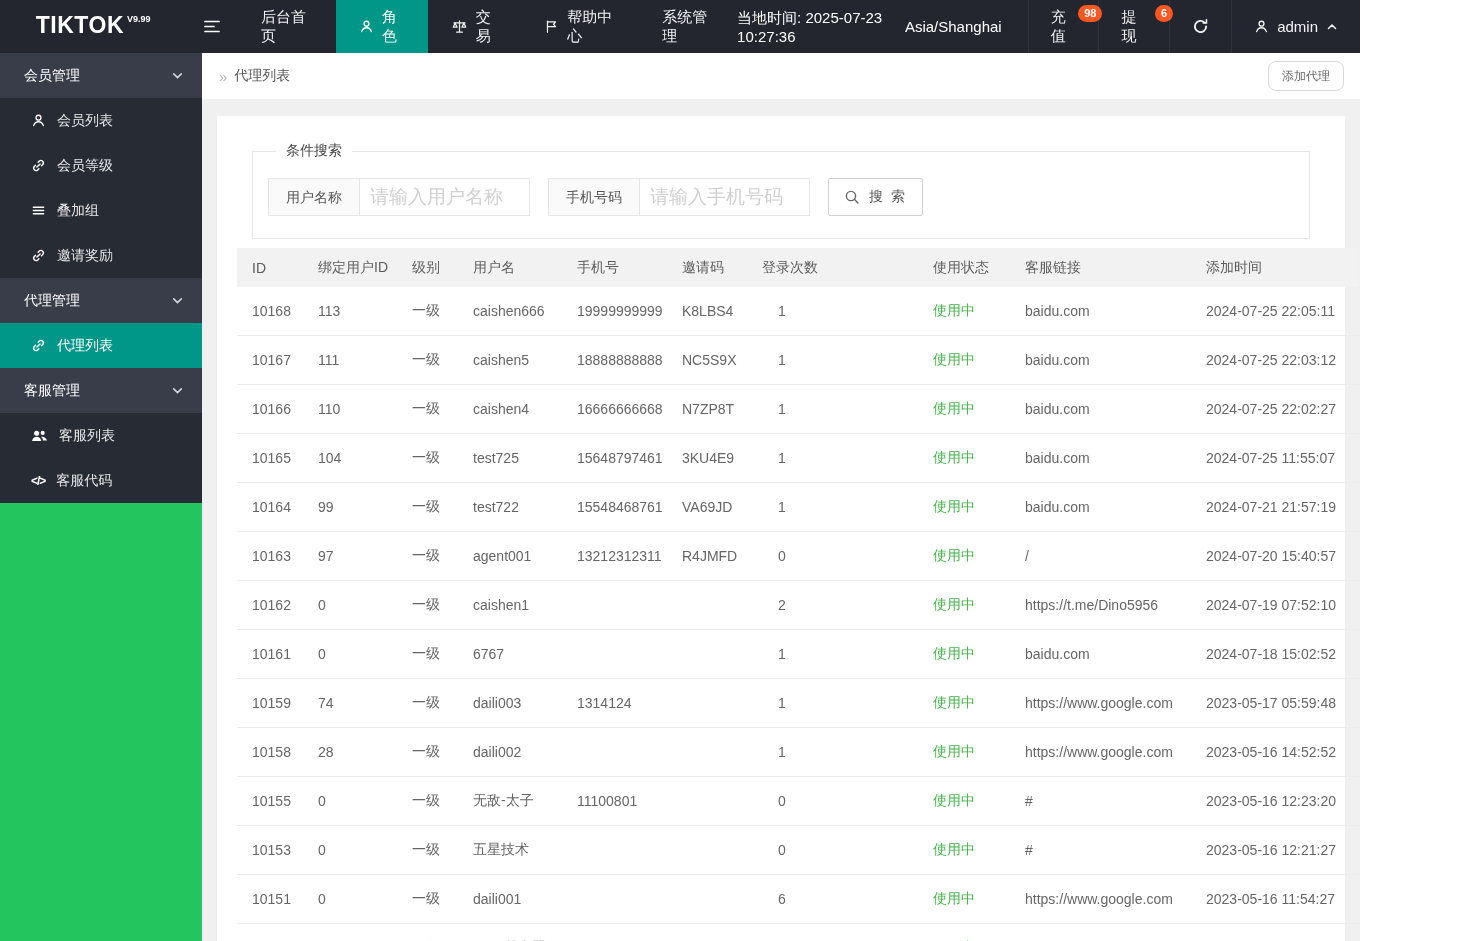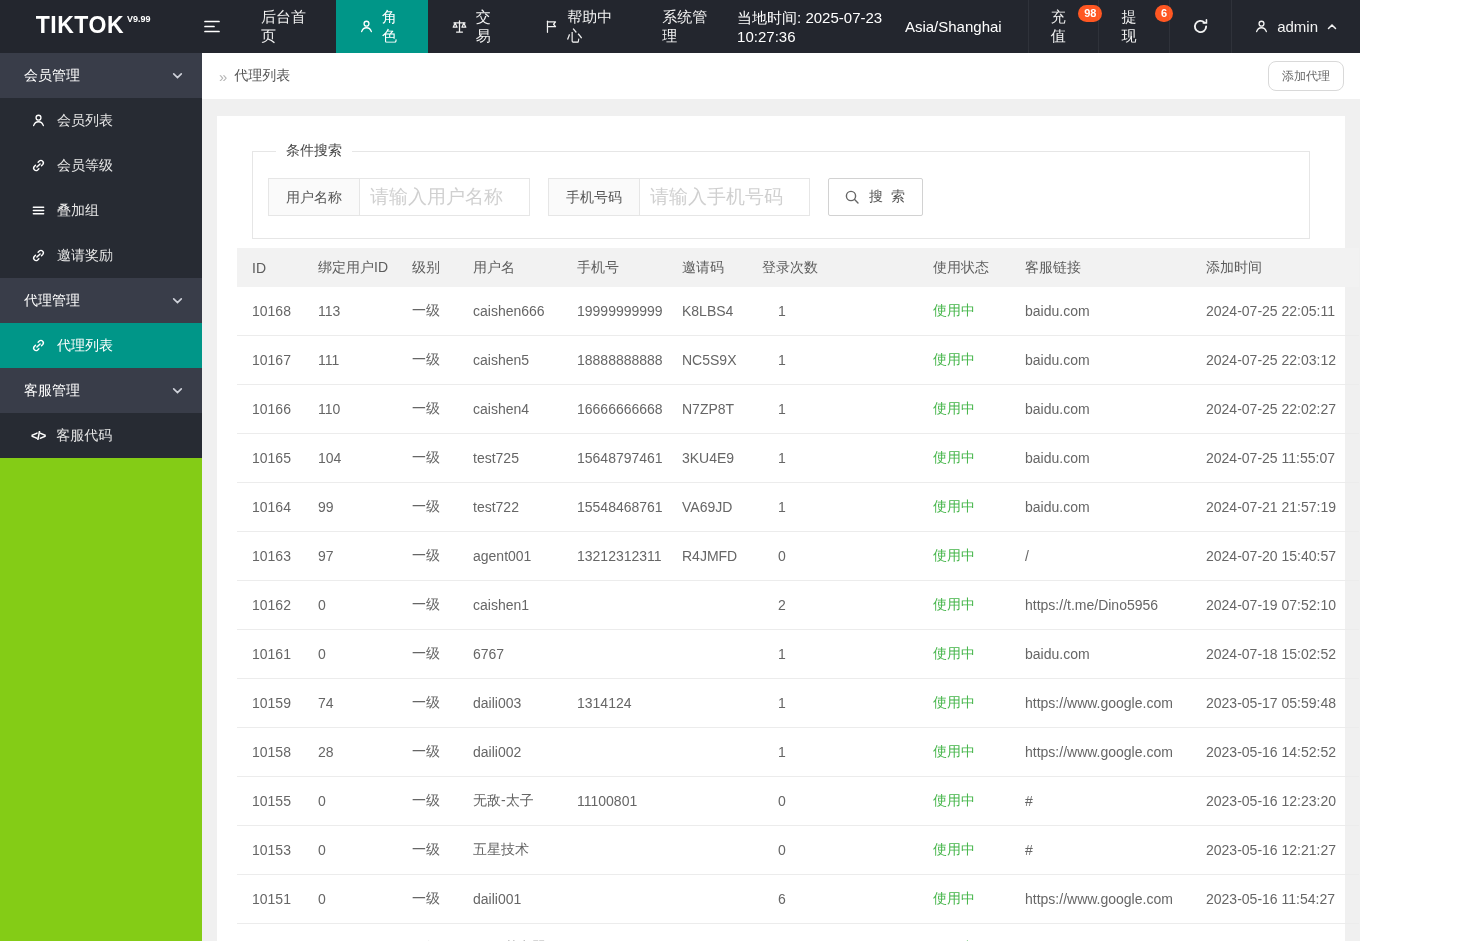--- a/index.html
+++ b/index.html
@@ -14,21 +14,21 @@
   #topnav{display:flex;align-items:stretch;justify-content:center;}
   .nav-item{display:flex;align-items:center;gap:8px;padding:0 23px;font-size:15px;color:#f2f2f2;cursor:pointer;}
   .nav-item.active{background:#009688;color:#fff;}
   .nico{display:flex;align-items:center;}
   .hdr-right{margin-left:auto;display:flex;align-items:stretch;}
   .time-box{display:flex;align-items:center;font-size:15px;color:#fff;gap:4px;padding-right:26px;}
   .hdr-item{position:relative;display:flex;align-items:center;padding:0 22px;font-size:15px;color:#f2f2f2;cursor:pointer;border-left:1px solid rgba(255,255,255,.06);}
   .badge{position:absolute;top:5px;right:-4px;background:#ff5722;color:#fff;font-size:11px;line-height:17px;padding:0 6px;border-radius:9px;font-weight:bold;}
   .user-item{gap:8px;}
   
-  .side{position:absolute;top:53px;left:0;bottom:0;width:202px;background:#84cc16;z-index:4;}
+  .side{position:absolute;top:53px;left:0;bottom:0;width:202px;background:#22c55e;z-index:4;}
   .sgroup{position:relative;height:45px;line-height:45px;padding-left:24px;color:#fff;font-size:14px;cursor:pointer;background:#393d49;}
   .sgroup .chev{position:absolute;right:18px;top:0;height:45px;display:flex;align-items:center;color:#cfd2da;}
   .sitem{height:45px;display:flex;align-items:center;gap:11px;padding-left:31px;background:#272b33;color:#e6e6e6;font-size:14px;cursor:pointer;}
   .sitem.active{background:#009688;color:#fff;}
   .sico{display:flex;align-items:center;color:#fff;}
   .sico.code{font-size:12px;font-weight:bold;letter-spacing:-1px;}
   
   .main{position:absolute;left:202px;top:53px;right:0;bottom:0;background:#f0f0f0;overflow:hidden;}
   .crumb-bar{position:relative;height:46px;background:#fff;display:flex;align-items:center;padding:0 17px;}
   .crumb-arrow{color:#b5b5b5;font-size:15px;margin-right:7px;}
@@ -204,20 +204,31 @@
           </svg>
         </span>
         <span>代理列表</span>
       </div>
       <div class="sgroup"><span>客服管理</span><span class="chev">
           <svg width="13" height="13" viewBox="0 0 12 12" fill="none" stroke="currentColor" stroke-width="1.5" stroke-linecap="round">
             <path d="M2.5 4.5L6 8l3.5-3.5"></path>
           </svg>
         </span></div>
       <div class="sitem">
+        <span class="sico">
+          <svg width="17" height="15" viewBox="0 0 18 16" fill="currentColor">
+            <circle cx="6" cy="5.6" r="2.7"></circle>
+            <path d="M1 13.8c.8-3 2.8-4.4 5-4.4s4.2 1.4 5 4.4z"></path>
+            <circle cx="12.4" cy="5.2" r="2.2"></circle>
+            <path d="M12 9.2c2.3 0 4.2 1.3 5 4.2h-4.2c-.3-1.8-1-3.2-2.2-4z"></path>
+          </svg>
+        </span>
+        <span>客服列表</span>
+      </div>
+      <div class="sitem">
         <span class="sico code">&lt;/&gt;</span>
         <span>客服代码</span>
       </div>
     </aside>
 
   <div class="main">
     <div class="crumb-bar">
       <span class="crumb-arrow">»</span>
       <span class="crumb-cur">代理列表</span>
       <button class="add-btn">添加代理</button>

